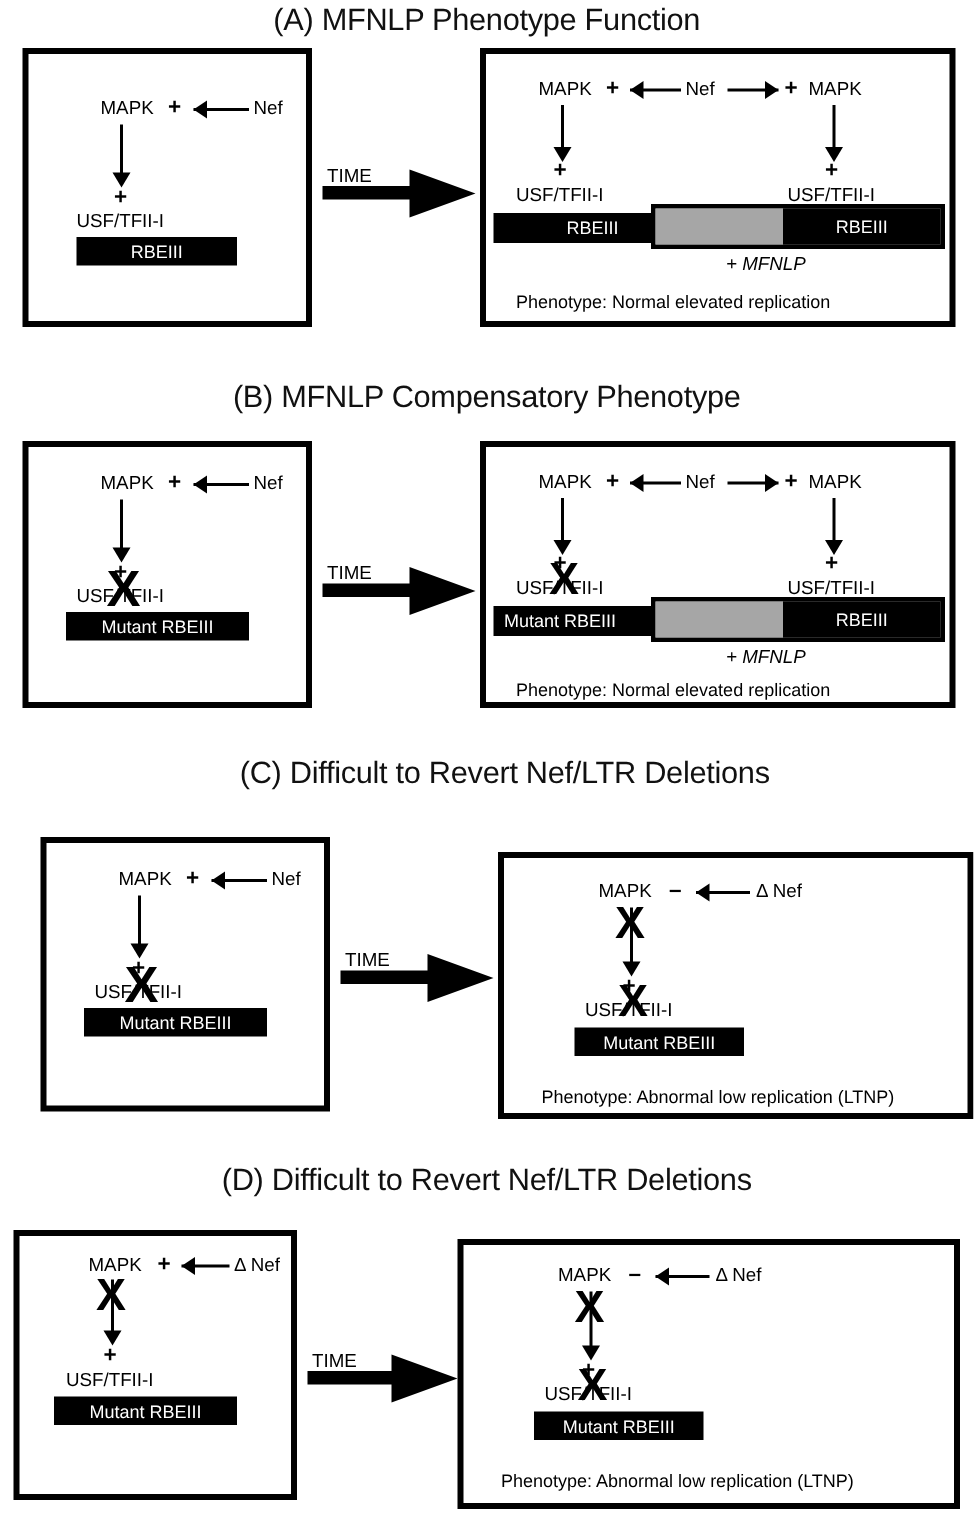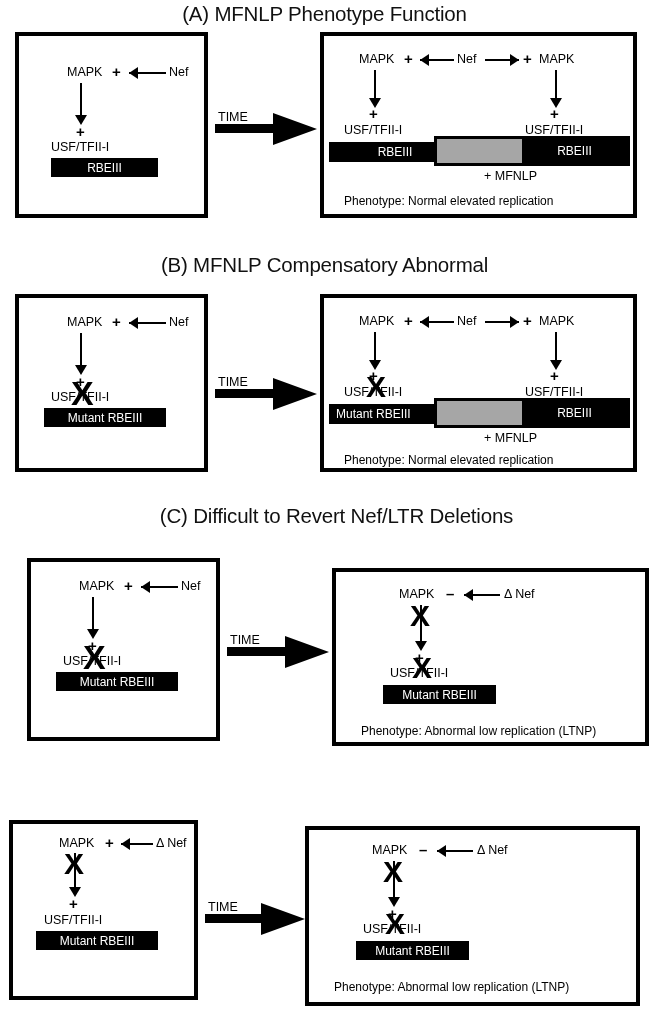--- a/index.html
+++ b/index.html
@@ -71,21 +71,21 @@
   .mfnlpbox .blackseg{
     flex:1 1 auto;background:#000;color:#fff;font-size:12px;
     display:flex;align-items:center;justify-content:center;white-space:nowrap;
   }
   .xmark{
     position:absolute;font-size:30px;font-weight:700;line-height:1;
     font-family:"Liberation Sans", sans-serif;
   }
   .xmark.big{font-size:34px;}
   .pheno{position:absolute;font-size:12px;white-space:nowrap;}
-  .mfnlplbl{position:absolute;font-size:12.5px;white-space:nowrap;}
+  .mfnlplbl{position:absolute;font-size:12.5px;white-space:nowrap;font-style:italic;}
 </style>
 </head>
 <body>
 
 <div class="panel" style="top:0;height:250px;">
   <div class="panel-title" style="top:2px;">(A) MFNLP Phenotype Function</div>
 
   <div class="box" style="left:15px;top:32px;width:193px;height:186px;">
     <span class="lbl" style="left:48px;top:30px;">MAPK</span>
     <span class="plus" style="left:93px;top:28px;">+</span>
@@ -148,21 +148,21 @@
       <div class="blackseg">
         <span>RBEIII</span>
       </div>
     </div>
     <span class="mfnlplbl" style="left:160px;top:133px;">+ MFNLP</span>
     <span class="pheno" style="left:20px;top:158px;">Phenotype: Normal elevated replication</span>
   </div>
 </div>
 
 <div class="panel" style="top:250px;height:250px;">
-  <div class="panel-title" style="top:3px;">(B) MFNLP Compensatory Abnormal</div>
+  <div class="panel-title" style="top:3px;">(B) MFNLP Compensatory Phenotype</div>
 
   <div class="box" style="left:15px;top:44px;width:193px;height:178px;">
     <span class="lbl" style="left:48px;top:18px;">MAPK</span>
     <span class="plus" style="left:93px;top:16px;">+</span>
     <div class="harrow" style="left:110px;top:19px;width:37px;">
       <div class="hshaft"></div>
         <div class="hleft"></div>
     </div>
     <span class="lbl" style="left:150px;top:18px;">Nef</span>
     <div class="varrow" style="left:55px;top:35px;width:14px;height:42px;">
@@ -274,20 +274,21 @@
     <span class="lbl" style="left:54px;top:95px;">USF/TFII-I</span>
     <span class="xmark" style="left:76px;top:81px;">X</span>
     <div class="bar" style="left:47px;top:113px;width:113px;height:19px;">
       <span>Mutant RBEIII</span>
     </div>
     <span class="pheno" style="left:25px;top:152px;">Phenotype: Abnormal low replication (LTNP)</span>
   </div>
 </div>
 
 <div class="panel" style="top:770px;height:248px;">
+  <div class="panel-title" style="top:5px;">(D) Difficult to Revert Nef/LTR Deletions</div>
 
   <div class="box" style="left:9px;top:50px;width:189px;height:180px;">
     <span class="lbl" style="left:46px;top:13px;">MAPK</span>
     <span class="plus" style="left:92px;top:11px;">+</span>
     <div class="harrow" style="left:108px;top:14px;width:32px;">
       <div class="hshaft"></div>
         <div class="hleft"></div>
     </div>
     <span class="lbl" style="left:143px;top:13px;">Δ Nef</span>
 

